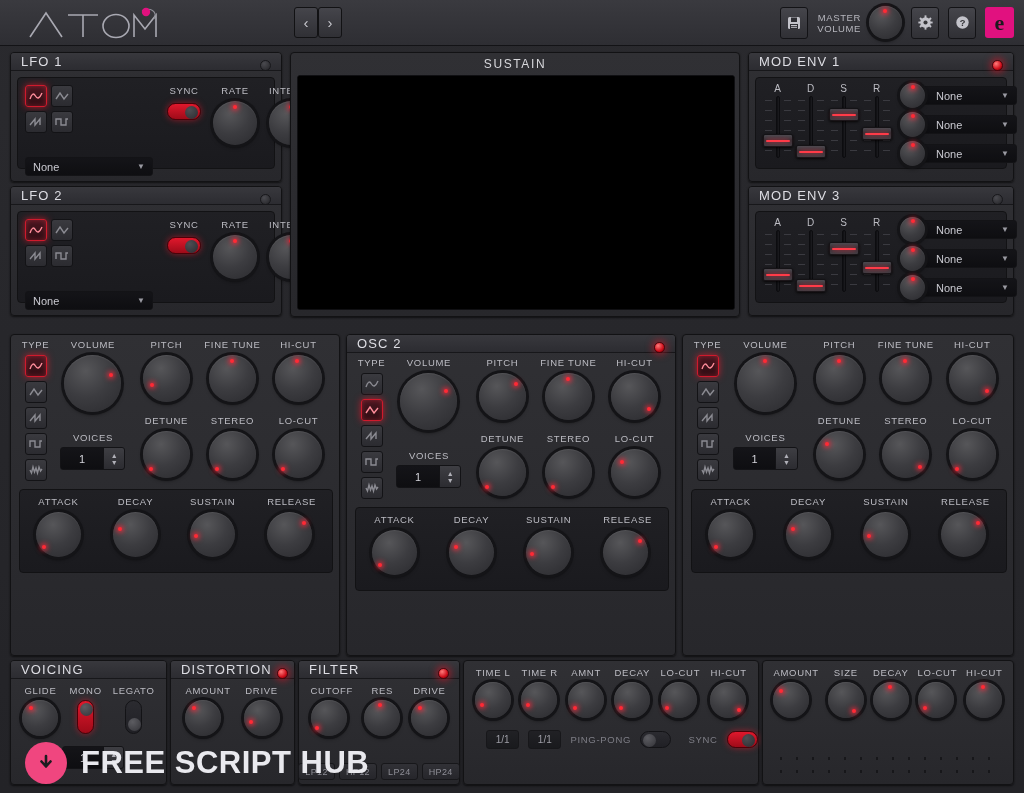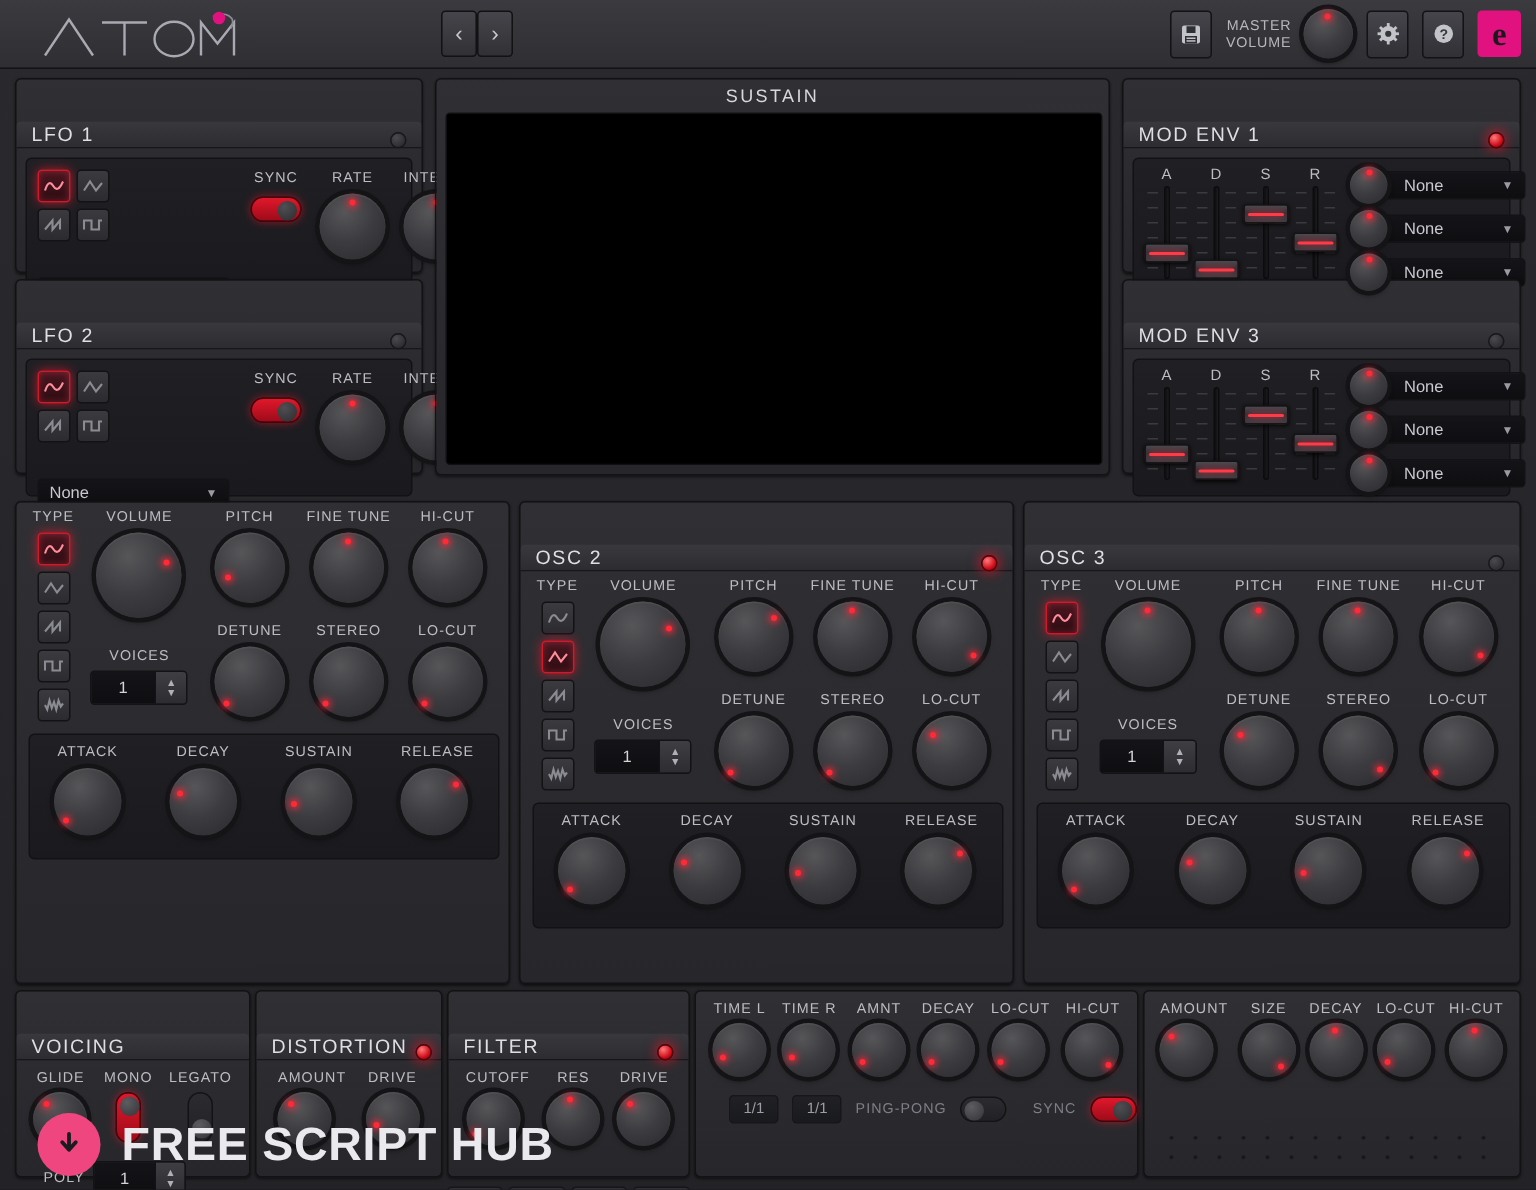--- a/index.html
+++ b/index.html
@@ -40,21 +40,21 @@
     display: flex; align-items: center; justify-content: center;
     font-size: 22px; color: #1a1a1e; font-weight: bold; font-family: "Liberation Serif", serif; }
 
   
   .panel { position: absolute; border: 1px solid #121214; border-radius: 4px;
     background: linear-gradient(180deg,#303034 0%,#27272b 100%);
     box-shadow: 0 1px 2px rgba(0,0,0,.6); }
   .panel-hd { height: 18px; display: flex; align-items: center;
     padding: 0 10px; border-bottom: 1px solid #17171a;
     background: linear-gradient(180deg,#38383d 0%,#2c2c31 100%);
-    border-radius: 3px 3px 0 0; position: relative; margin-top: 28px; }
+    border-radius: 3px 3px 0 0; position: relative; }
   .panel-hd .ttl { font-size: 13px; letter-spacing: 1.1px; color: #dedee4; }
   .led { width: 11px; height: 11px; border-radius: 50%; position: absolute; right: 10px; top: 7px;
     background: radial-gradient(circle at 35% 30%,#4a4a4f,#232327); border: 1px solid #18181b; }
   .led.on { background: radial-gradient(circle at 35% 30%,#ff7a7a,#d0101c 60%,#6e0008);
     box-shadow: 0 0 7px 2px rgba(230,20,40,.55); border-color:#5a0008; }
   .panel-body { position: relative; padding: 6px; }
 
   
   .well { background: linear-gradient(180deg,#202024 0%,#1a1a1e 100%);
     border: 1px solid #121214; border-radius: 4px; position: relative; }
@@ -845,24 +845,20 @@
           <div class="lbl">RELEASE</div>
           <div class="knob" style="width:45px;height:45px;margin-top:5px">
               <div class="dot" style="left:35px;top:9px"></div>
             </div>
         </div>
       </div>
     </div>
   </div>
 
   <div class="panel" style="left:682px;top:334px;width:332px;height:322px">
-    <div class="panel-hd">
-      <span class="ttl">OSC 3</span>
-      <span class="led"></span>
-    </div>
     <div class="panel-body" style="padding:4px 8px">
       <div style="display:flex">
         <div style="width:34px">
           <div class="lbl">TYPE</div>
           <div style="display:flex;flex-direction:column;gap:4px;margin-top:5px;align-items:center">
             <div class="wbtn sel">
               <svg width="14" height="12">
                   <path class="st" d="M1 9 Q3.5 1 6.5 6 Q9.5 11 13 3"></path>
                 </svg>
               </div>

